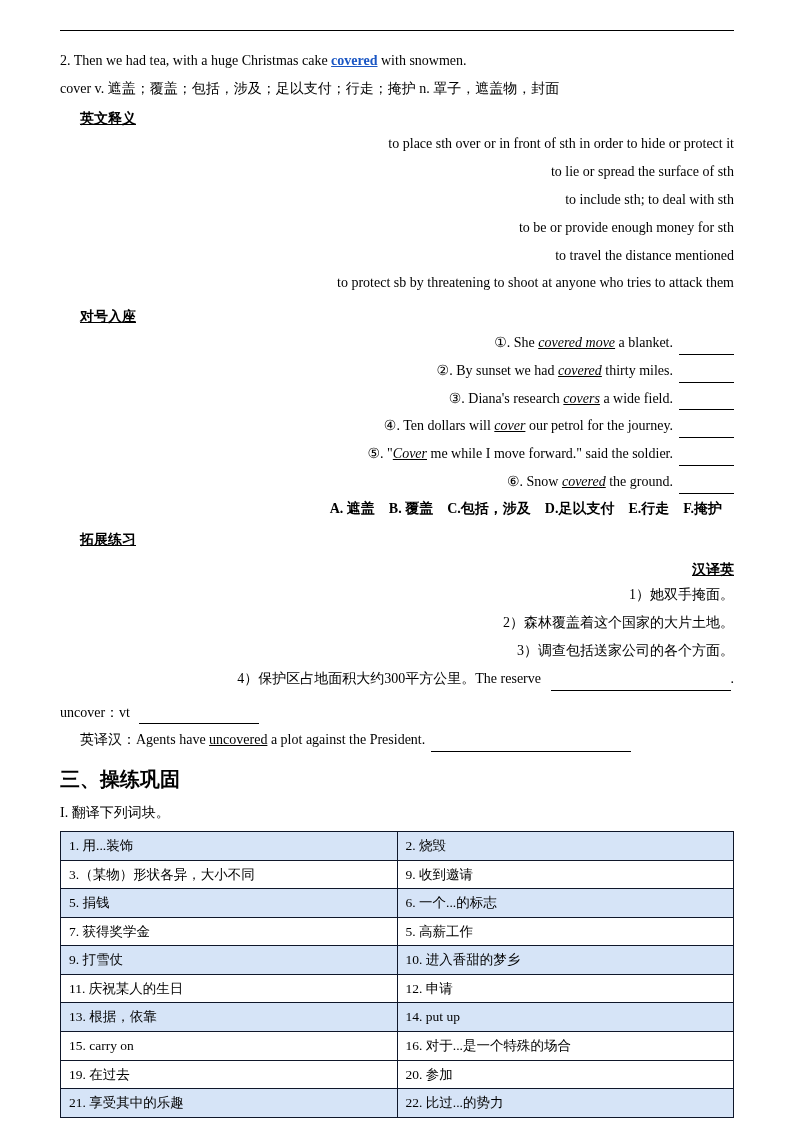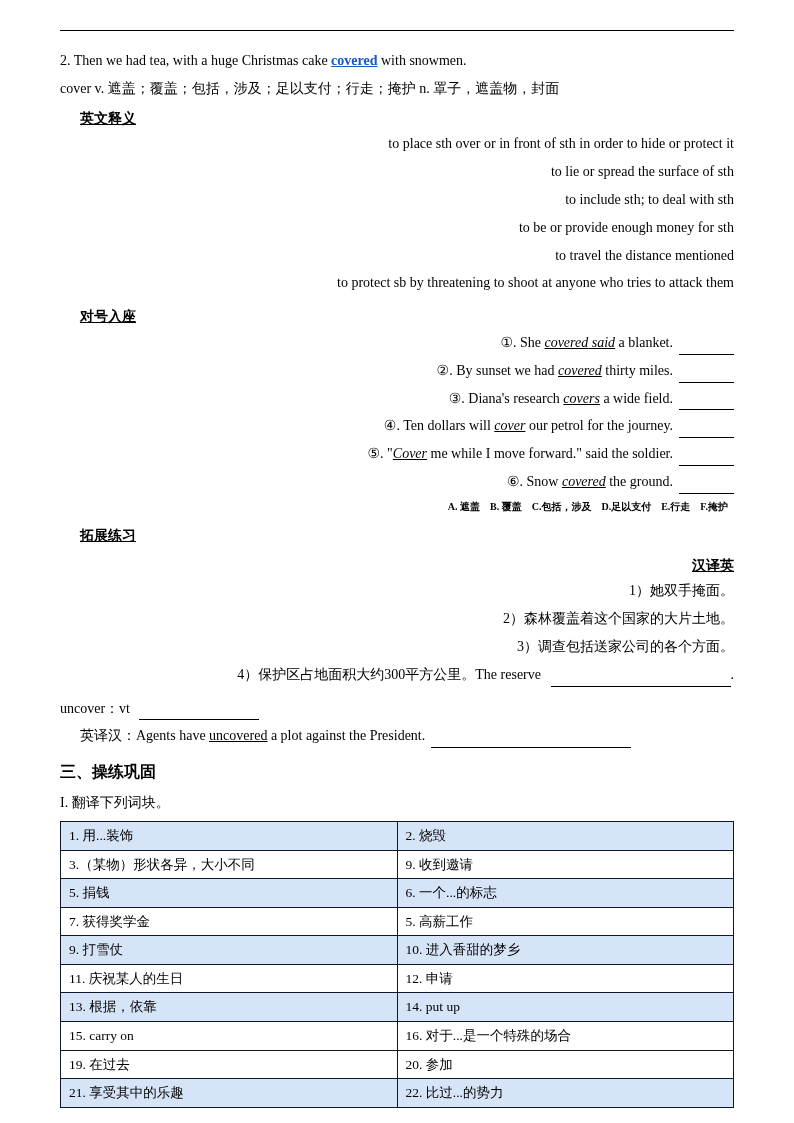--- a/index.html
+++ b/index.html
@@ -44,43 +44,43 @@
       margin-left: 6px;
     }
     .long-answer-line {
       display: inline-block;
       width: 180px;
       border-bottom: 1px solid #000;
       vertical-align: bottom;
       margin-left: 6px;
     }
     .section-title {
-      font-size: 16px;
+      font-size: 20px;
       font-weight: bold;
       margin-bottom: 8px;
       margin-top: 14px;
     }
     table.exercise-table {
       border-collapse: collapse;
       width: 100%;
       margin-top: 6px;
       font-size: 13.5px;
     }
     table.exercise-table td {
       border: 1px solid #0f172a;
       padding: 3px 8px;
       line-height: 1.6;
       width: 50%;
     }
     .highlight-row td {
       background-color: #d6e4f7;
     }
     .options-row {
-      margin: 6px 6px;
-      font-size: 10px;
+      margin: 6px 12px;
+      font-size: 14px;
     }
     .sub-section-title {
       font-weight: bold;
       margin-top: 6px;
       margin-bottom: 2px;
       text-decoration: underline;
     }
   </style>
 </head>
 <body>
@@ -100,21 +100,21 @@
     <div class="indent2 sentence-line">to include sth; to deal with sth</div>
     <div class="indent2 sentence-line">to be or provide enough money for sth</div>
     <div class="indent2 sentence-line">to travel the distance mentioned</div>
     <div class="indent2 sentence-line">to protect sb by threatening to shoot at anyone who tries to attack them</div>
   </div>
 
   <div class="section">
     <div class="indent1 sub-section-title sentence-line">对号入座</div>
 
     <div class="indent2 sentence-line">
-      <span>①</span>. <span>She </span><span class="italic underline">covered</span><span class="italic underline"> said</span><span> a blanket.</span><span class="answer-line"></span>
+      <span>①</span>. <span>She </span><span class="italic underline">covered</span><span class="italic underline"> move</span><span> a blanket.</span><span class="answer-line"></span>
     </div>
 
     <div class="indent2 sentence-line">
       <span>②</span>. <span>By sunset we had </span><span class="italic underline">covered</span><span> thirty miles.</span><span class="answer-line"></span>
     </div>
 
     <div class="indent2 sentence-line">
       <span>③</span>. <span>Diana's research </span><span class="italic underline">covers</span><span> a wide field.</span><span class="answer-line"></span>
     </div>
 

